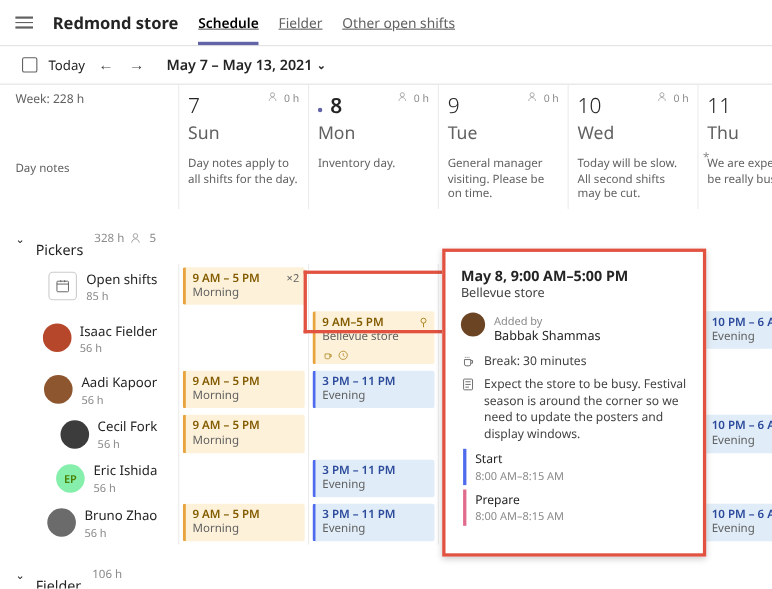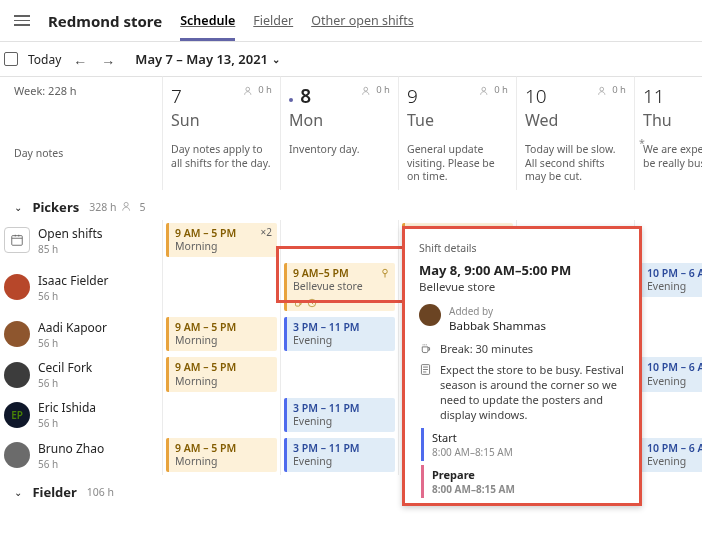--- a/index.html
+++ b/index.html
@@ -4,46 +4,46 @@
 <style>
 * { box-sizing: border-box; margin: 0; padding: 0; }
 body { font-family: "Segoe UI", system-ui, sans-serif; font-size: 12px; color: #242424; background: #fff; width: 702px; height: 535px; overflow: hidden; }
 .topbar { display: flex; align-items: center; height: 42px; border-bottom: 1px solid #e1e1e1; padding: 0 14px; gap: 18px; }
 .hamburger { width: 16px; display: flex; flex-direction: column; gap: 3px; cursor: pointer; }
 .hamburger span { height: 1.5px; background: #616161; }
 .store-name { font-weight: 700; font-size: 15px; }
 .tabs { display: flex; gap: 18px; font-size: 12.5px; color: #616161; text-decoration: underline; }
 .tab { padding: 11px 0 9px; border-bottom: 3px solid transparent; cursor: pointer; }
 .tab.active { color: #000; font-weight: 600; border-bottom-color: #6264a7; }
-.cmdbar { display: flex; align-items: center; height: 34px; padding: 0 4px; gap: 10px; font-size: 12px; color: #242424; }
+.cmdbar { display: flex; align-items: center; height: 34px; padding: 0 20px; gap: 10px; font-size: 12px; color: #242424; }
 .icon-sq { width: 14px; height: 14px; border: 1px solid #616161; border-radius: 2px; position: relative; }
 .arrow { cursor: pointer; font-size: 14px; color: #424242; padding: 0 2px; }
 .date-range { font-weight: 600; font-size: 13px; display: flex; align-items: center; gap: 4px; margin-left: 8px; }
 .chev { font-size: 10px; }
 .grid { display: grid; grid-template-columns: 162px repeat(5, 118px); }
 .hdr-row .cell { border-top: 1px solid #e1e1e1; }
 .cell { border-left: 1px solid #ebebeb; padding: 6px 8px; }
 .left-cell { border-left: none; font-size: 11px; color: #616161; padding: 6px 14px; }
 .dayhead { position: relative; }
 .daynum { font-size: 19px; font-weight: 300; color: #242424; }
 .daynum.today { font-weight: 600; }
 .daydow { font-size: 16px; color: #616161; }
-.daymeta { position: absolute; top: 6px; right: 8px; font-size: 9.5px; color: #8a8a8a; display: flex; gap: 4px; align-items: flex-end; }
+.daymeta { position: absolute; top: 6px; right: 8px; font-size: 9.5px; color: #8a8a8a; display: flex; gap: 4px; align-items: flex-start; }
 .daymeta svg { width: 10px; height: 10px; }
 .note-row .cell { font-size: 10.5px; color: #616161; min-height: 44px; line-height: 1.3; }
 .note-row .left-cell { padding-top: 10px; }
 .dot { display:inline-block; width:4px; height:4px; border-radius:50%; background:#6264a7; margin-right:4px; vertical-align:middle; }
 .group-head { display: flex; align-items: center; gap: 10px; padding: 8px 14px 4px; font-size: 13px; }
 .group-head .chev2 { font-size: 10px; }
-.group-head .gname { font-weight: 700; }
+.group-head .gname { font-weight: 400; margin-top: 20px; }
 .group-head .gmeta { font-size: 10.5px; color: #8a8a8a; display: flex; align-items: center; gap: 6px; }
 .row { display: grid; grid-template-columns: 162px repeat(5, 118px); min-height: 40px; }
-.person { display: flex; align-items: center; gap: 8px; padding: 4px 4px; }
+.person { display: flex; align-items: center; gap: 8px; padding: 4px 19px; justify-content: flex-end; }
 .avatar { width: 26px; height: 26px; border-radius: 50%; background: #ccc; display:flex; align-items:center; justify-content:center; font-size:10px; font-weight:600; color:#555; flex-shrink:0; }
-.avatar.c1{background:#b7472a;} .avatar.c2{background:#8e562e;} .avatar.c3{background:#3c3c3c;} .avatar.c4{background:#0f172a; color:#498205;} .avatar.c5{background:#6b6b6b;}
+.avatar.c1{background:#b7472a;} .avatar.c2{background:#8e562e;} .avatar.c3{background:#3c3c3c;} .avatar.c4{background:#86efac; color:#498205;} .avatar.c5{background:#6b6b6b;}
 .avatar.open { background:#fff; border:1px solid #ccc; border-radius:4px; }
 .avatar.open svg { width:14px; height:14px; stroke:#616161; fill:none; }
 .pinfo .pname { font-size: 12px; font-weight: 400; }
 .pinfo .phrs { font-size: 10px; color: #8a8a8a; }
 .slot { padding: 3px; border-left: 1px solid #ebebeb; }
 .shift { border-radius: 2px; padding: 4px 6px; font-size: 10.5px; line-height: 1.25; border-left: 3px solid; position: relative; }
 .shift .t { font-weight: 600; }
 .shift .l { color: #616161; }
 .shift .mult { position: absolute; top: 3px; right: 5px; font-size: 10px; color: #616161; }
 .shift.morning { background: #fdf1d9; border-left-color: #e8a33d; }
@@ -64,21 +64,21 @@
 .popup .added { display:flex; align-items:flex-start; gap:8px; margin-bottom:8px; }
 .popup .added .avatar { width:22px; height:22px; }
 .popup .added .lab { font-size:10px; color:#8a8a8a; }
 .popup .added .nm { font-size:11.5px; }
 .popup .inforow { display:flex; gap:8px; font-size:11px; color:#424242; margin-bottom:6px; align-items:flex-start; }
 .popup .inforow svg { width:13px; height:13px; stroke:#616161; fill:none; flex-shrink:0; margin-top:1px; }
 .popup .act { border-left:3px solid; padding:2px 0 2px 8px; margin:4px 0 4px 2px; }
 .popup .act .nm { font-size:11px; }
 .popup .act .tm { font-size:10px; color:#8a8a8a; }
 .popup .act.start { border-color:#4f6bed; }
-.popup .act.prep { border-color:#e16b8c;font-weight:bold; }
+.popup .act.prep { border-color:#e16b8c; }
 .ast { color:#8a8a8a; position:absolute; top:0; left:4px; }
 </style>
 </head>
 <body>
 
 <div class="topbar">
   <div class="hamburger">
       <span></span>
       <span></span>
       <span></span>
@@ -152,21 +152,21 @@
   <div class="cell dayhead">
     <div class="daynum">11</div>
     <div class="daydow">Thu</div>
   </div>
 </div>
 
 <div class="grid note-row">
   <div class="cell left-cell">Day notes</div>
   <div class="cell">Day notes apply to all shifts for the day.</div>
   <div class="cell">Inventory day.</div>
-  <div class="cell">General update visiting. Please be on time.</div>
+  <div class="cell">General manager visiting. Please be on time.</div>
   <div class="cell">Today will be slow. All second shifts may be cut.</div>
   <div class="cell" style="position:relative"><span class="ast">*</span><span>We are expecting to be really busy.</span></div>
 </div>
 
 <div class="group-head">
   <span class="chev2">⌄</span>
   <span class="gname">Pickers</span>
   <span class="gmeta">
       <span>328 h</span>
       <svg width="11" height="11" viewBox="0 0 16 16">
@@ -353,21 +353,20 @@
   <span class="chev2">⌄</span>
   <span class="gname">Fielder</span>
   <span class="gmeta">
       <span>106 h</span>
     </span>
 </div>
 
 <div class="popup-outline"></div>
 
 <div class="popup">
-  <div class="sec-label">Shift details</div>
   <div class="sh-time">May 8, 9:00 AM–5:00 PM</div>
   <div class="sh-loc">Bellevue store</div>
   <div class="added">
     <div class="avatar" style="background:#6b4423"></div>
     <div>
         <div class="lab">Added by</div>
         <div class="nm">Babbak Shammas</div>
       </div>
   </div>
   <div class="inforow">

